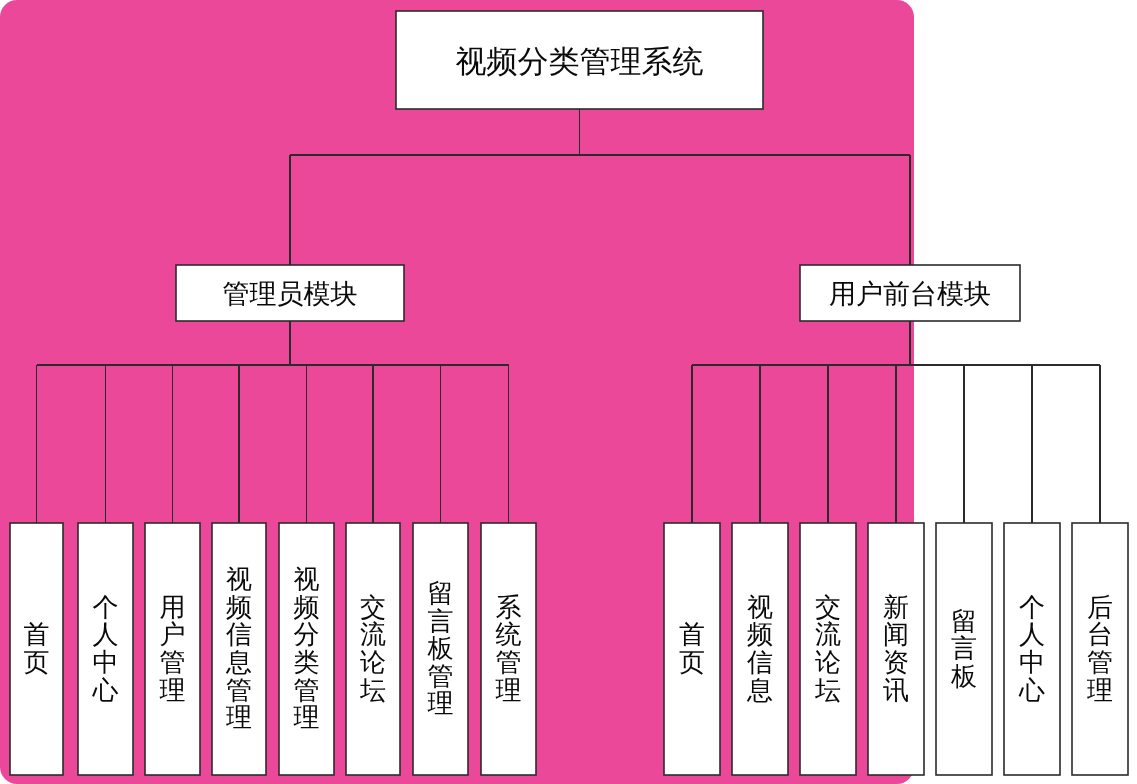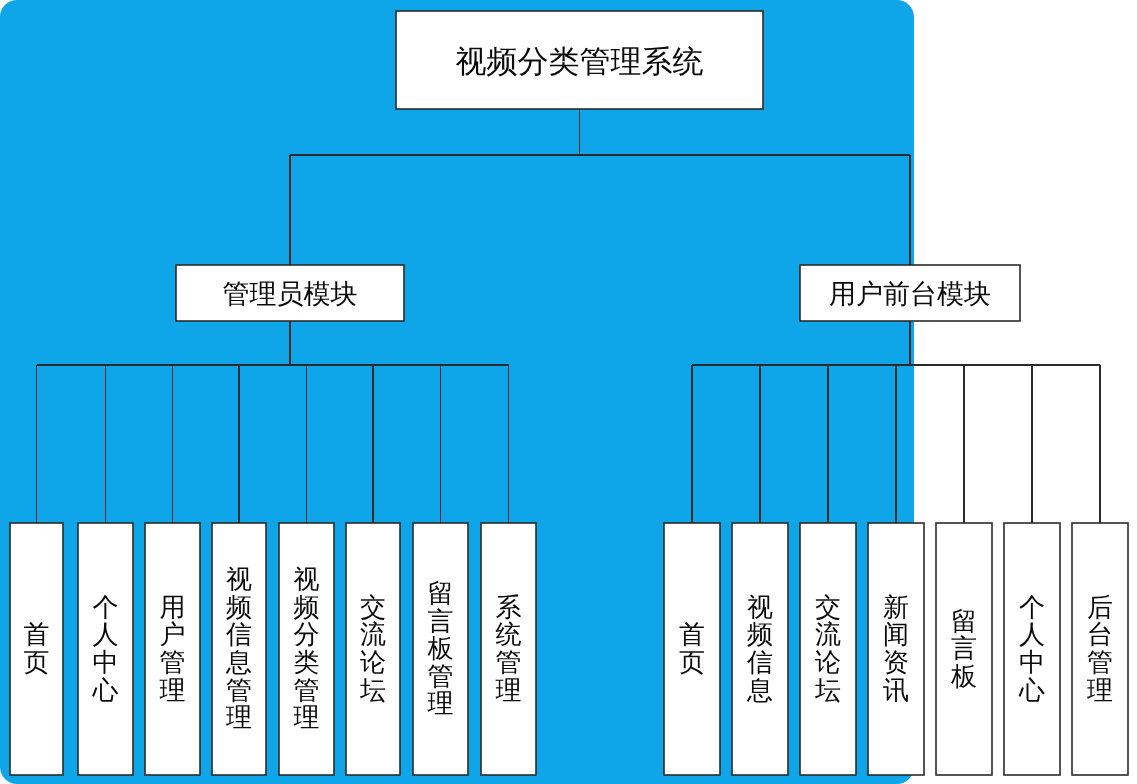--- a/index.html
+++ b/index.html
@@ -10,21 +10,21 @@
   body {
     width: 1137px;
     height: 784px;
     font-family: "Liberation Sans", "DejaVu Sans", sans-serif;
     overflow: hidden;
   }
   #diagram-root {
     position: relative;
     width: 914px;
     height: 784px;
-    background: #0ea5e9;
+    background: #ec4899;
     border-radius: 17px;
   }
   svg#diagram-svg {
     position: absolute;
     left: 0;
     top: 0;
     width: 1137px;
     height: 784px;
     display: block;
   }

